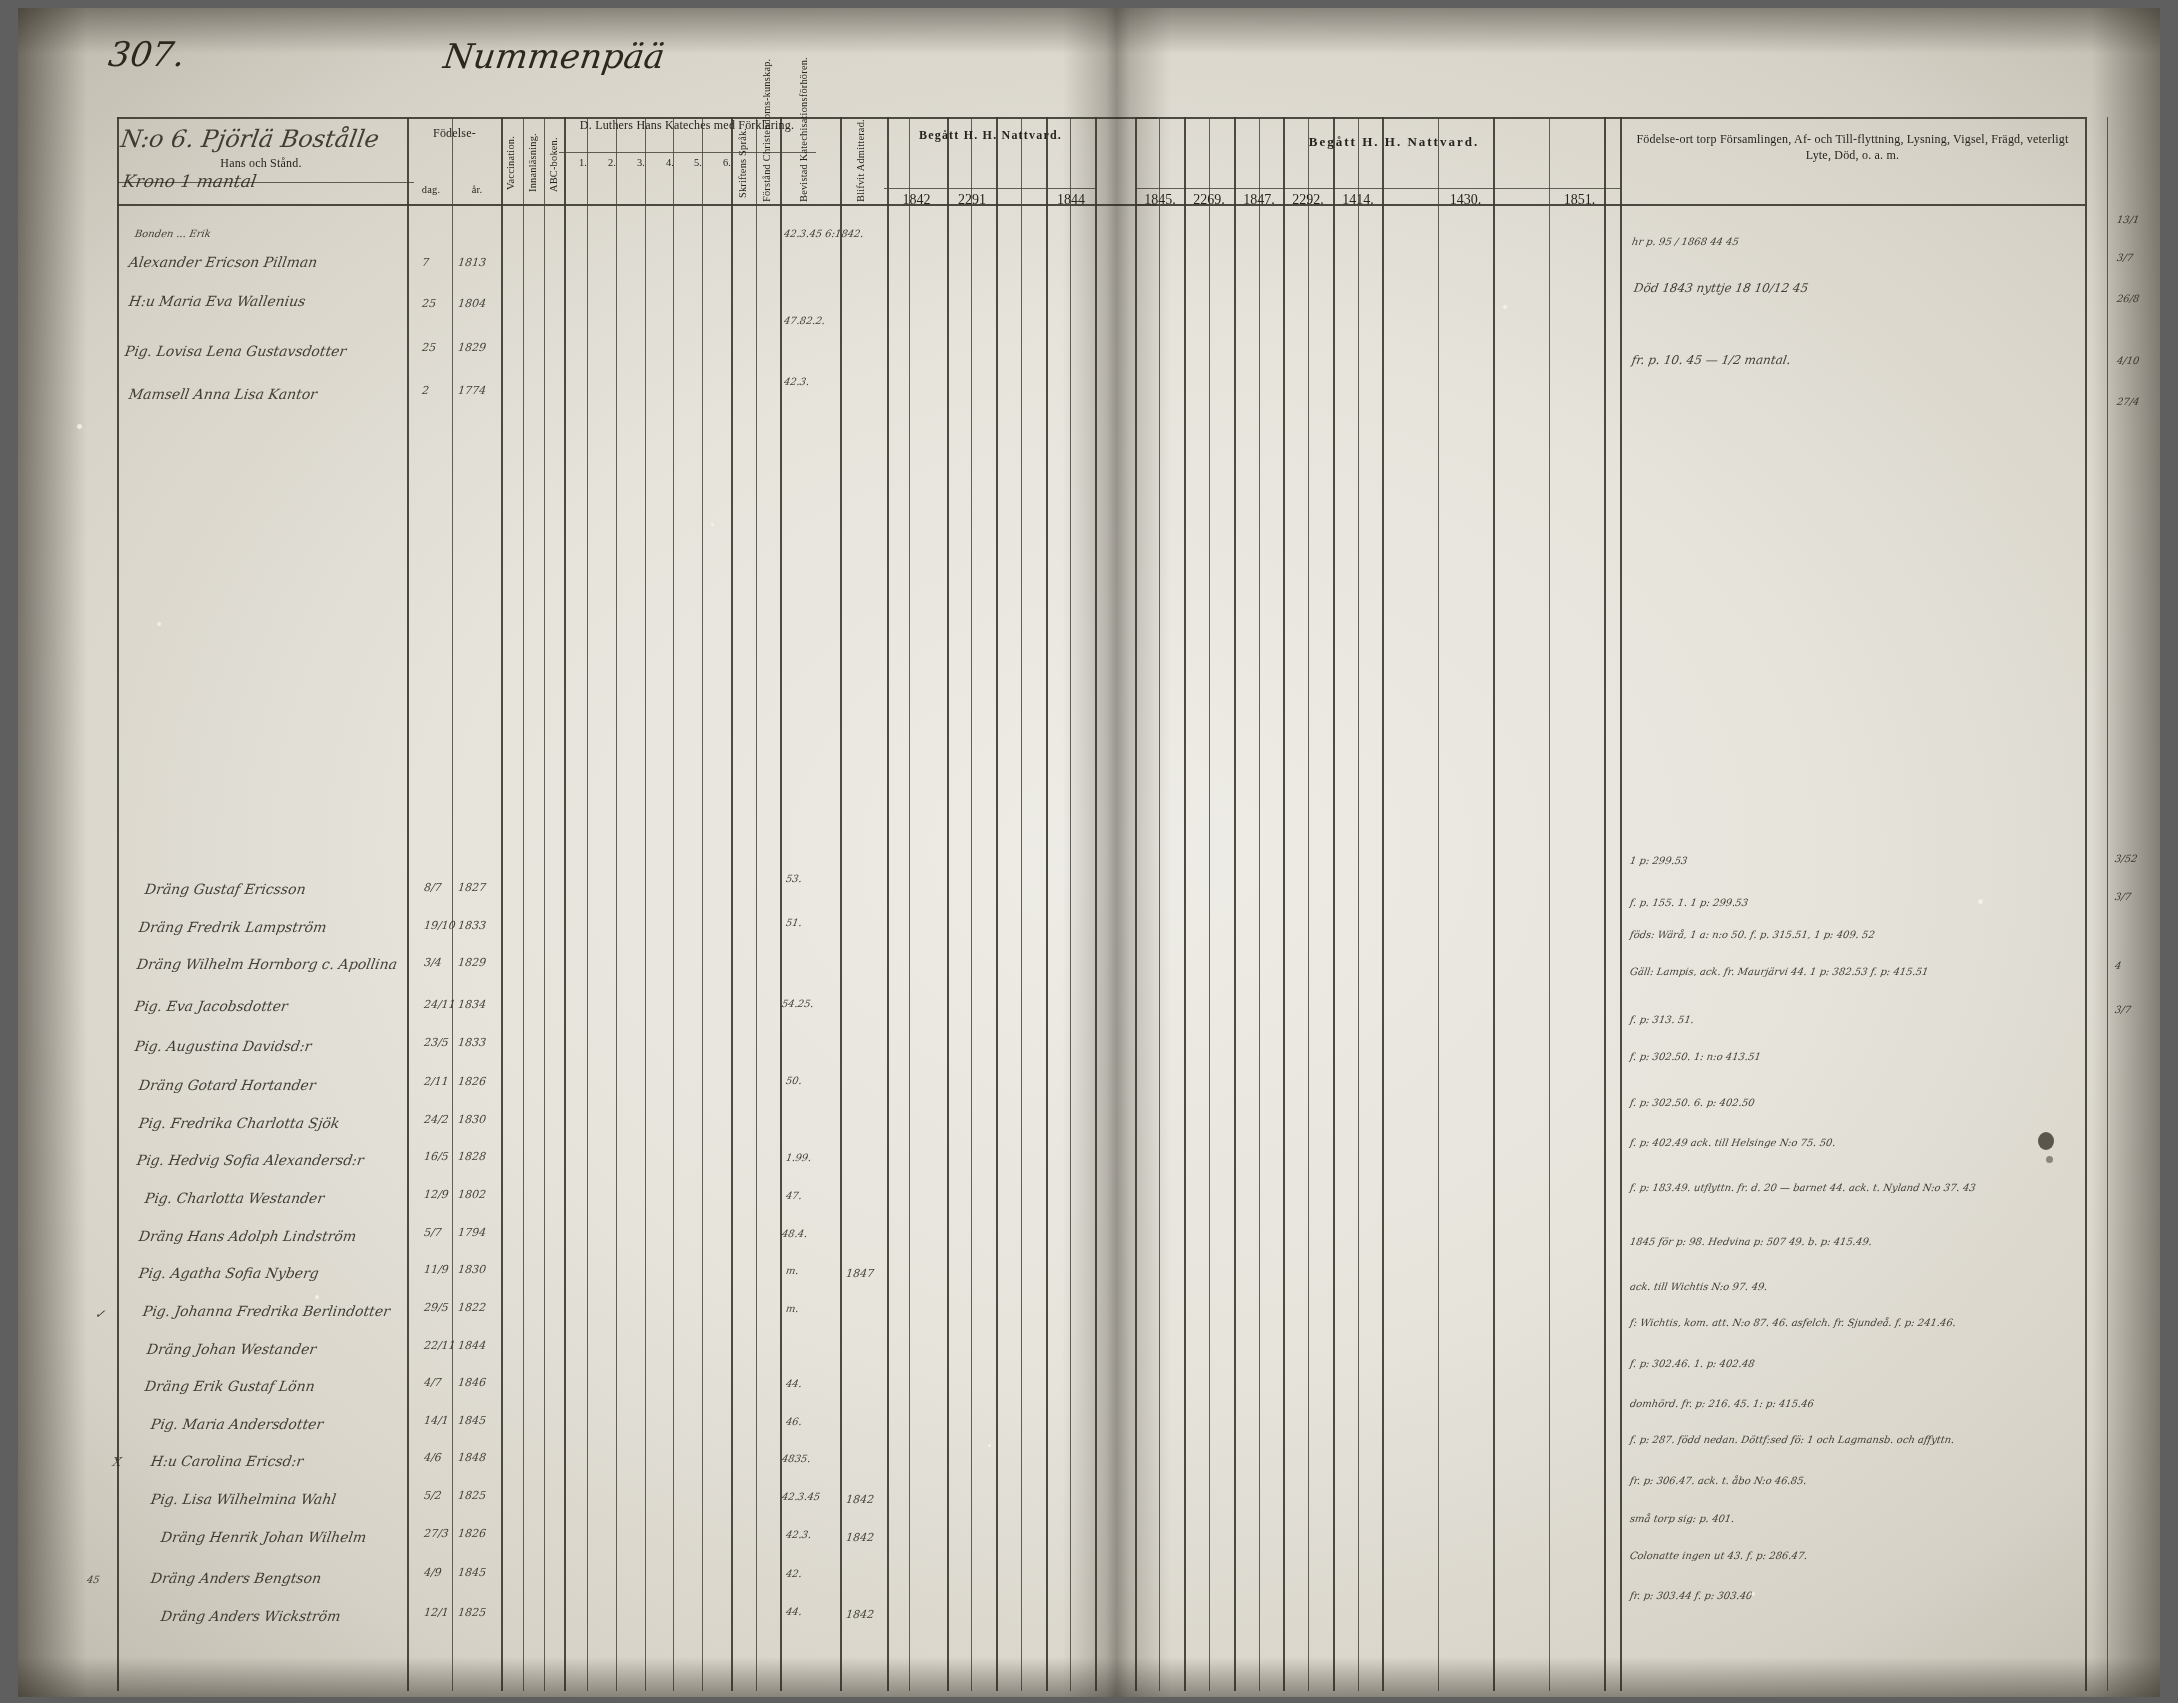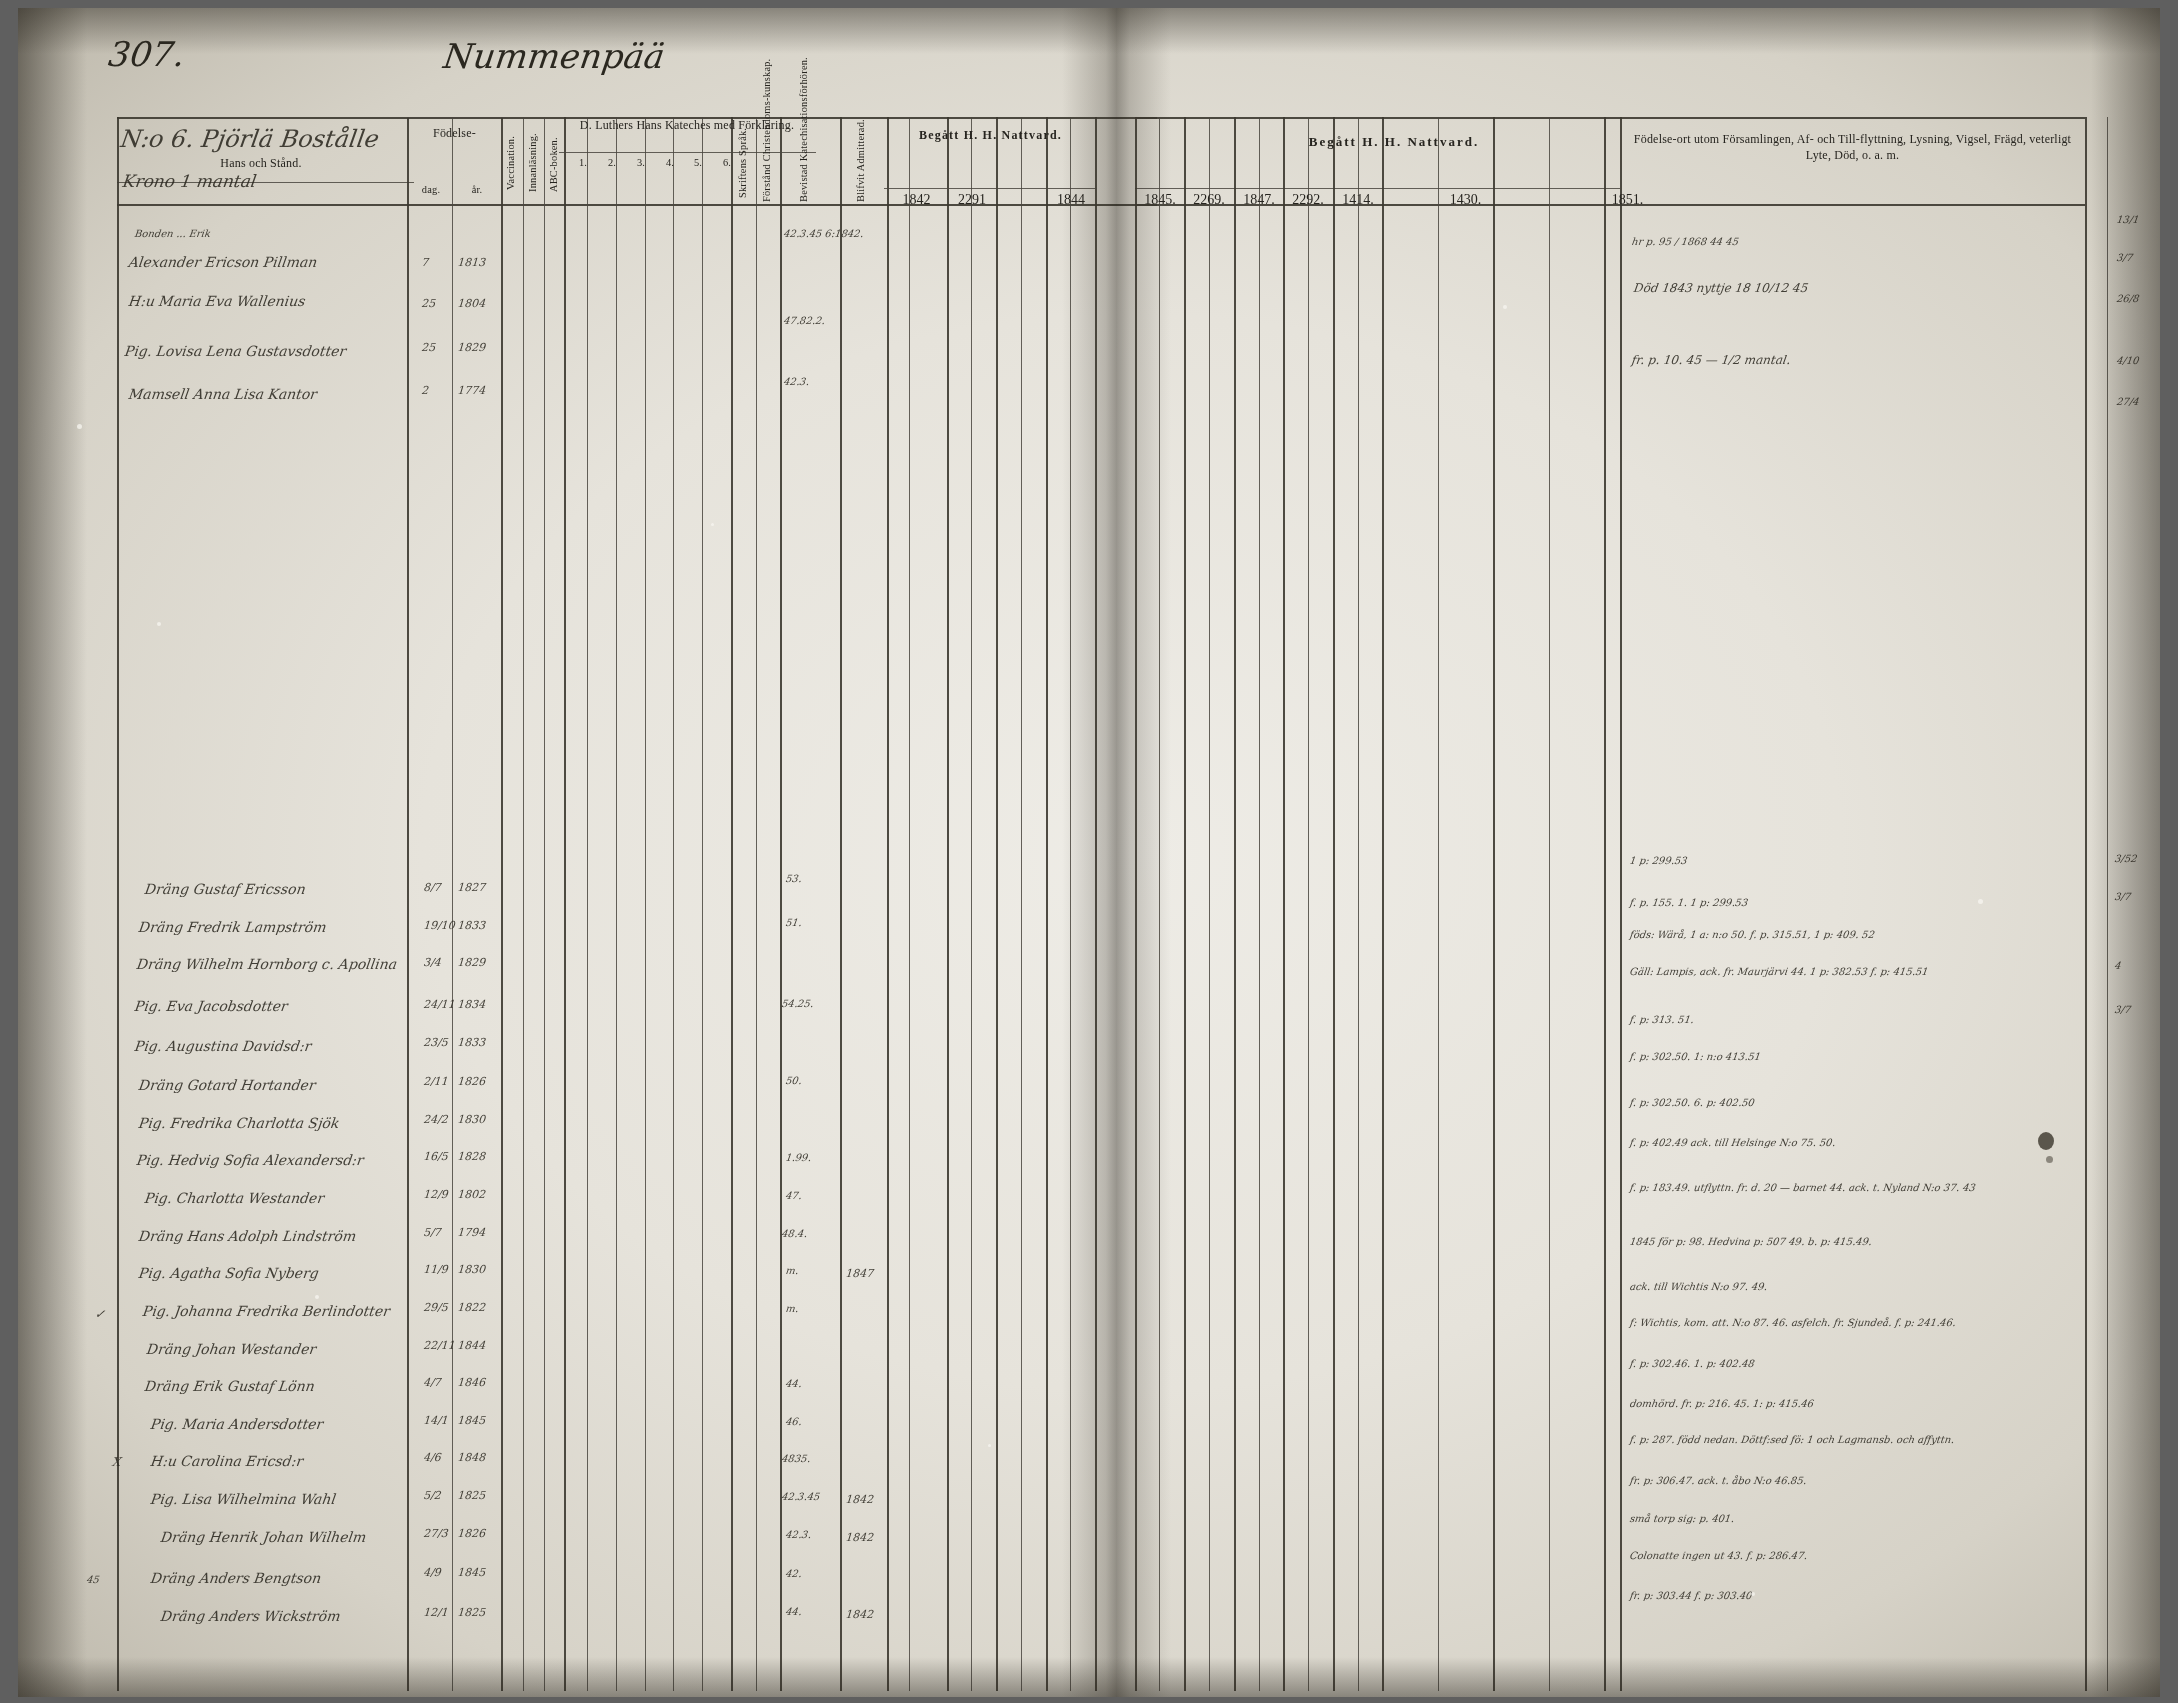--- a/index.html
+++ b/index.html
@@ -151,23 +151,23 @@
       <div class="yr" style="left:929px;top:184px;width:50px;">2291</div>
       <div class="yr" style="left:1028px;top:184px;width:50px;">1844</div>
 
       <div class="hdr b" style="left:1178px;top:127px;width:396px;letter-spacing:2px;font-size:13px;">Begått H. H. Nattvard.</div>
       <div class="yr" style="left:1117px;top:184px;width:50px;">1845.</div>
       <div class="yr" style="left:1166px;top:184px;width:50px;">2269.</div>
       <div class="yr" style="left:1216px;top:184px;width:50px;">1847.</div>
       <div class="yr" style="left:1265px;top:184px;width:50px;">2292.</div>
       <div class="yr" style="left:1315px;top:184px;width:50px;">1414.</div>
       <div class="yr" style="left:1420px;top:184px;width:55px;">1430.</div>
-      <div class="yr" style="left:1531px;top:184px;width:61px;padding-left:48px;">1851.</div>
-
-      <div class="hdr" style="left:1606px;top:123px;width:457px;line-height:1.35;">Födelse-ort utom Församlingen, Af- och Till-flyttning, Lysning, Vigsel, Frägd, veterligt Lyte, Död, o. a. m.</div>
+      <div class="yr" style="left:1531px;top:184px;width:61px;">1851.</div>
+
+      <div class="hdr" style="left:1606px;top:123px;width:457px;line-height:1.35;">Födelse-ort torp Församlingen, Af- och Till-flyttning, Lysning, Vigsel, Frägd, veterligt Lyte, Död, o. a. m.</div>
     </div>
 
     <div>
       <div class="pgnum">307.</div>
       <div class="title">Nummenpää</div>
 
       <div class="hw xl" style="left:103px;top:117px;">N:o 6. Pjörlä Bostålle</div>
       <div class="hdr" style="left:149px;top:149px;width:188px;">Hans och Stånd.</div>
       <div class="hw l" style="left:105px;top:163px;">Krono 1 mantal</div>
 

